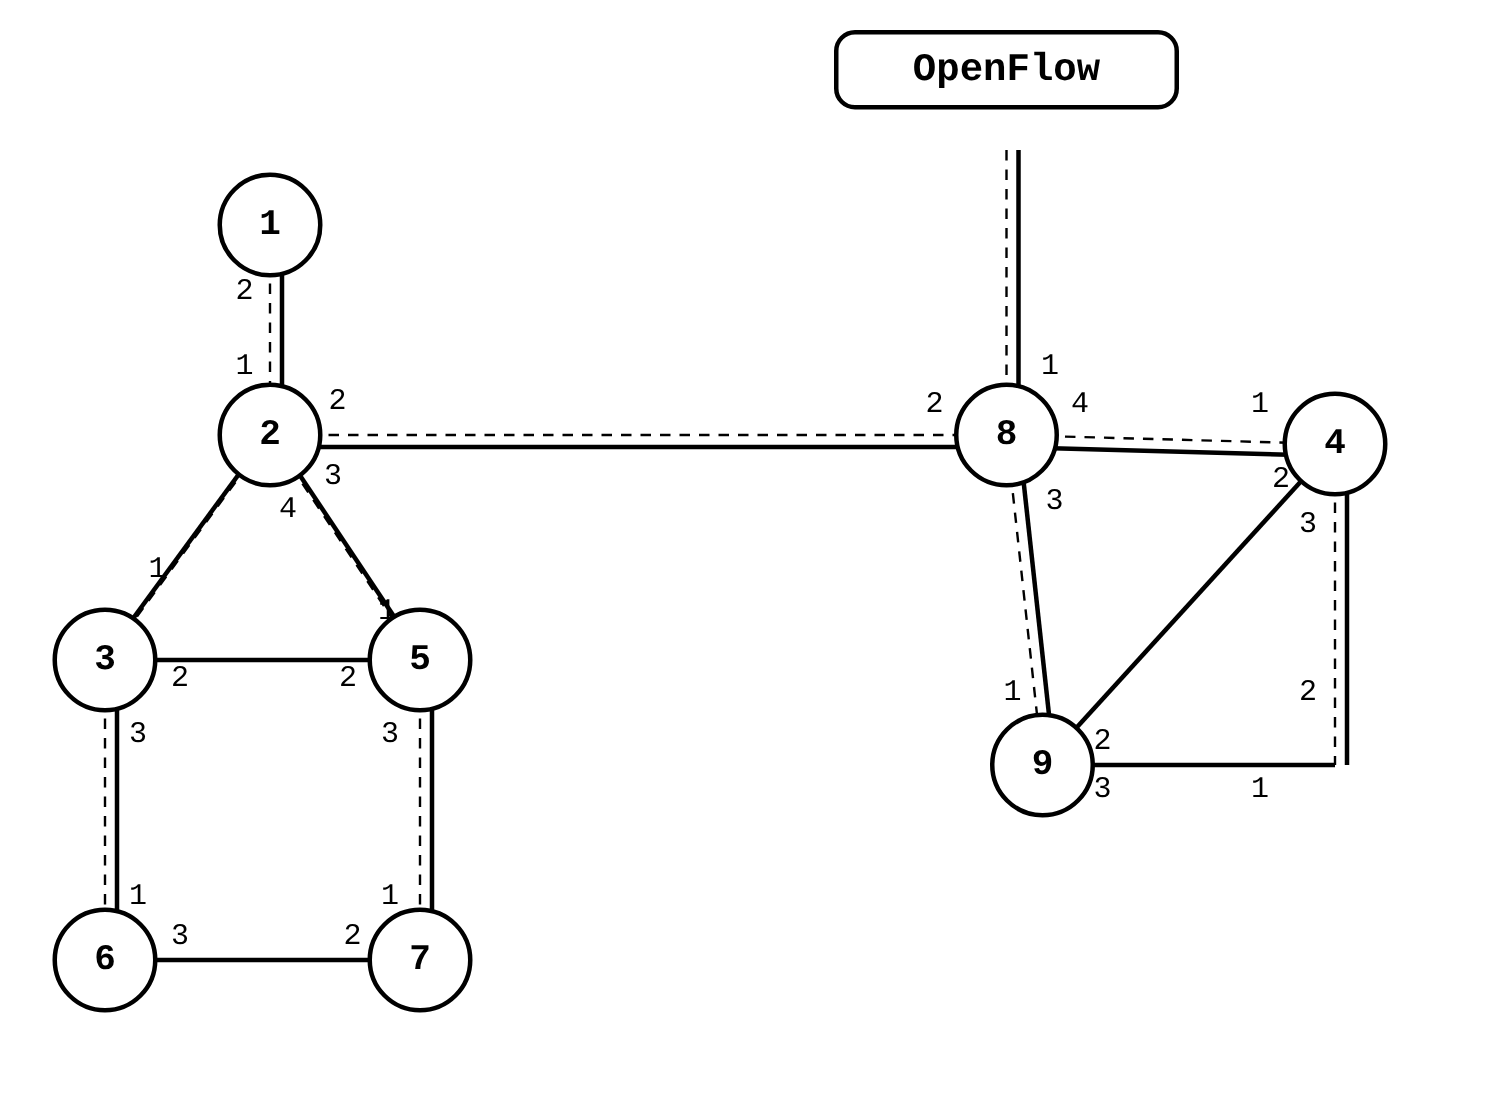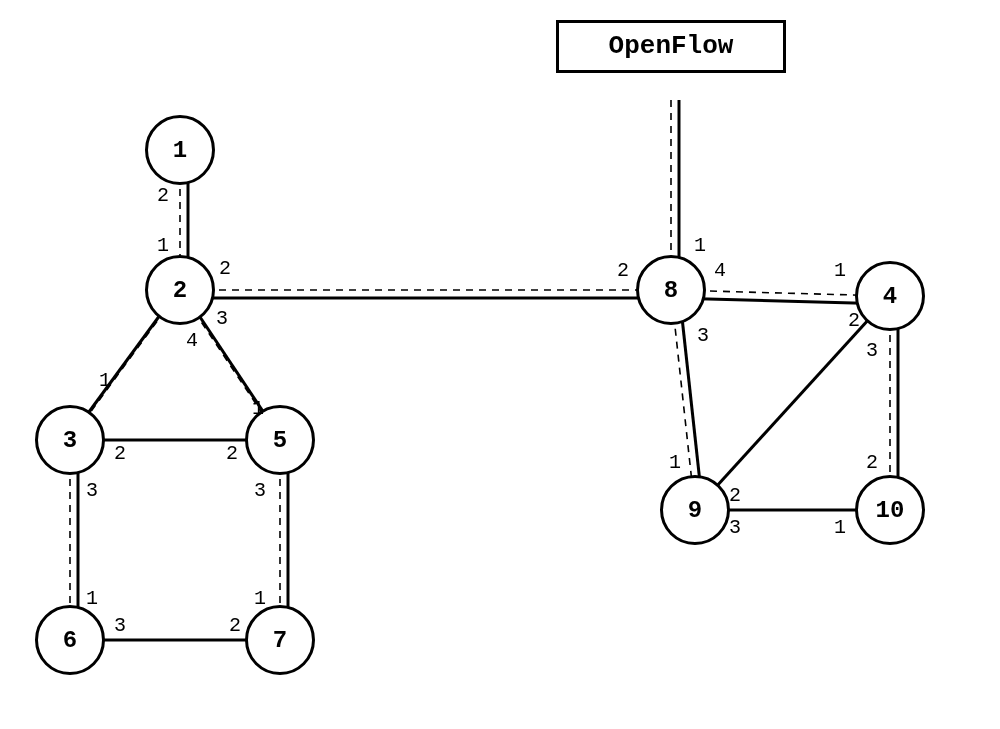--- a/index.html
+++ b/index.html
@@ -91,34 +91,33 @@
         <line x1="70" y1="640" x2="280" y2="640"></line>
         <line x1="679" y1="100" x2="679" y2="290"></line>
         <line x1="671" y1="298" x2="890" y2="304"></line>
         <line x1="679" y1="290" x2="703" y2="510"></line>
         <line x1="898" y1="296" x2="898" y2="510"></line>
         <line x1="695" y1="510" x2="890" y2="510"></line>
         <line x1="890" y1="296" x2="695" y2="510"></line>
       </g>
   </svg>
 
-  <div class="controller-box" style="left: 671px; top: 20px; width: 230px;">
+  <div class="controller-box" style="left: 671px; top: 20px; width: 230px; border-radius: 14px;">
     <div>OpenFlow</div>
   </div>
 
 <div class="node" style="left: 180px; top: 150px;">1</div>
     <div class="node" style="left: 180px; top: 290px;">2</div>
     <div class="node" style="left: 70px; top: 440px;">3</div>
     <div class="node" style="left: 280px; top: 440px;">5</div>
     <div class="node" style="left: 70px; top: 640px;">6</div>
     <div class="node" style="left: 280px; top: 640px;">7</div>
     <div class="node" style="left: 671px; top: 290px;">8</div>
     <div class="node" style="left: 890px; top: 296px;">4</div>
     <div class="node" style="left: 695px; top: 510px;">9</div>
-    <div class="node" style="left: 890px; top: 510px;">10</div>
     <div class="port-label" style="left: 163px; top: 195px;">2</div>
     <div class="port-label" style="left: 163px; top: 245px;">1</div>
     <div class="port-label" style="left: 225px; top: 268px;">2</div>
     <div class="port-label" style="left: 222px; top: 318px;">3</div>
     <div class="port-label" style="left: 192px; top: 340px;">4</div>
     <div class="port-label" style="left: 105px; top: 380px;">1</div>
     <div class="port-label" style="left: 258px; top: 408px;">1</div>
     <div class="port-label" style="left: 120px; top: 453px;">2</div>
     <div class="port-label" style="left: 232px; top: 453px;">2</div>
     <div class="port-label" style="left: 92px; top: 490px;">3</div>

